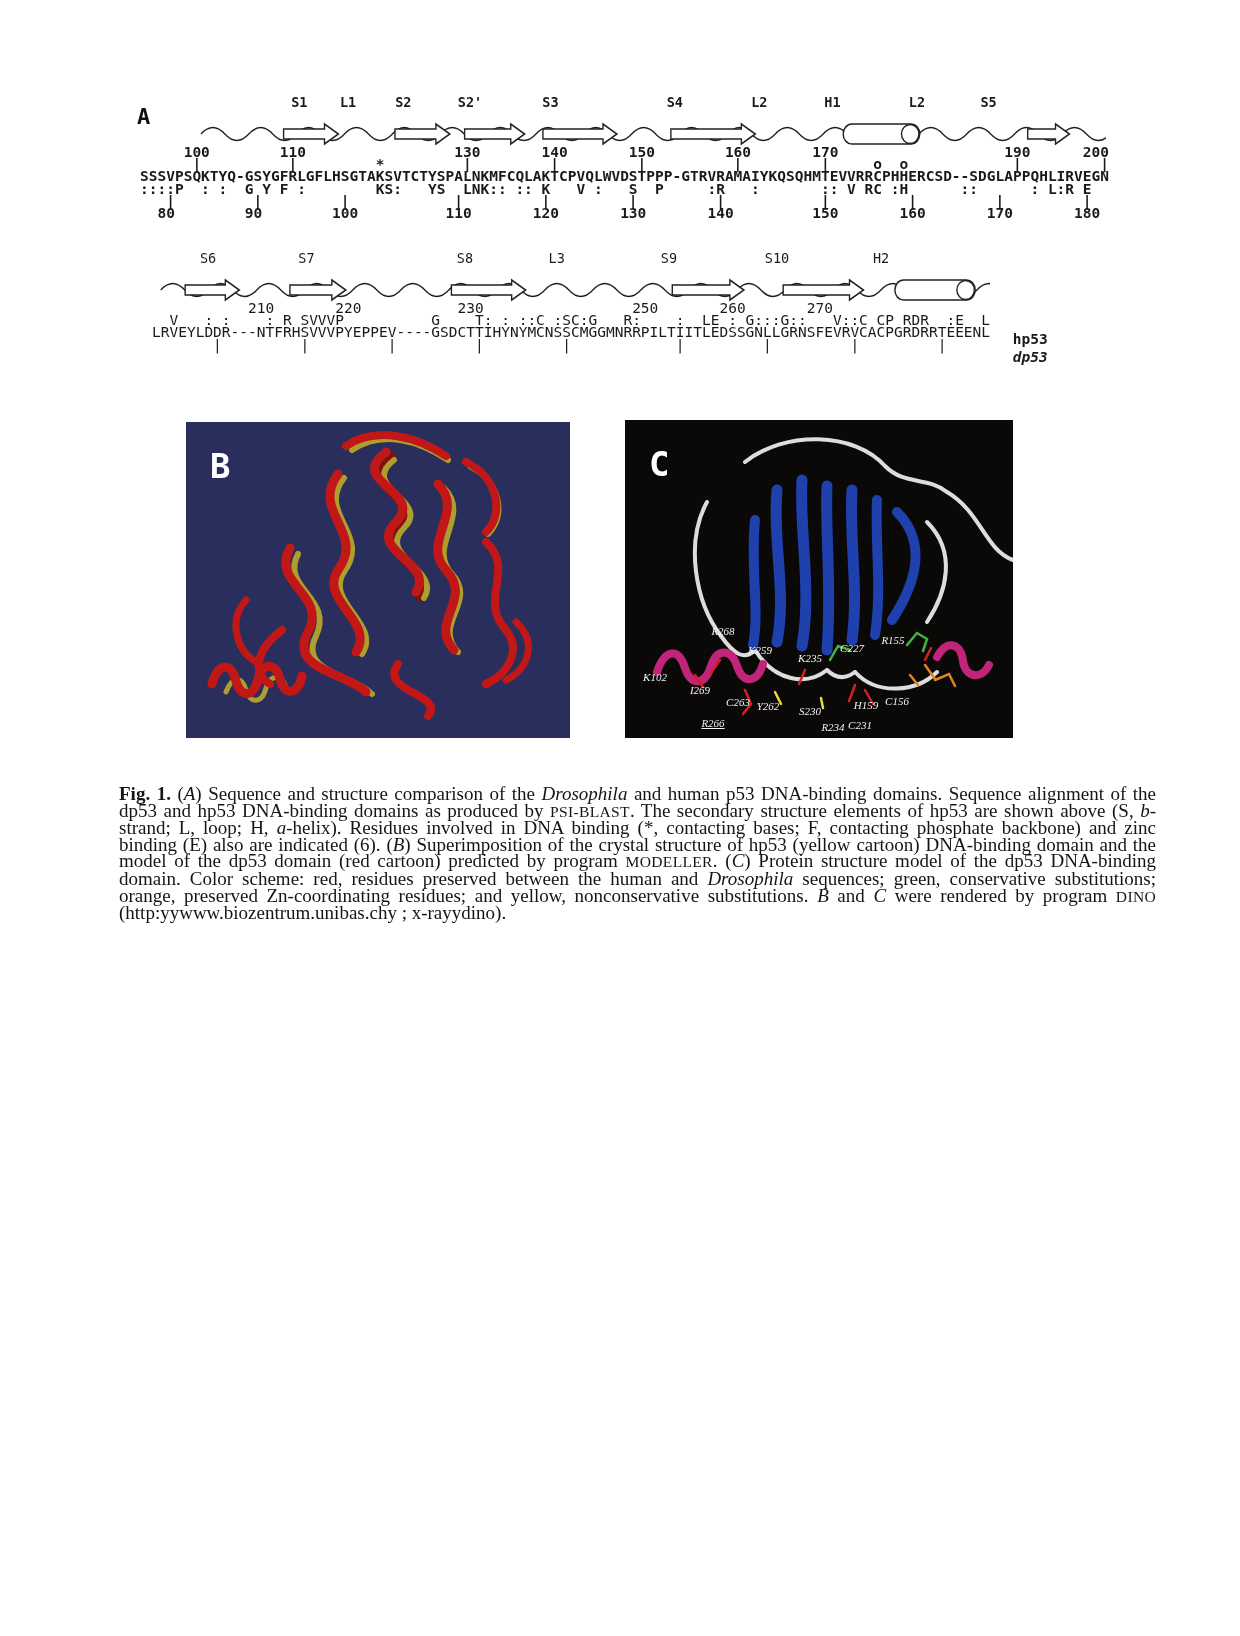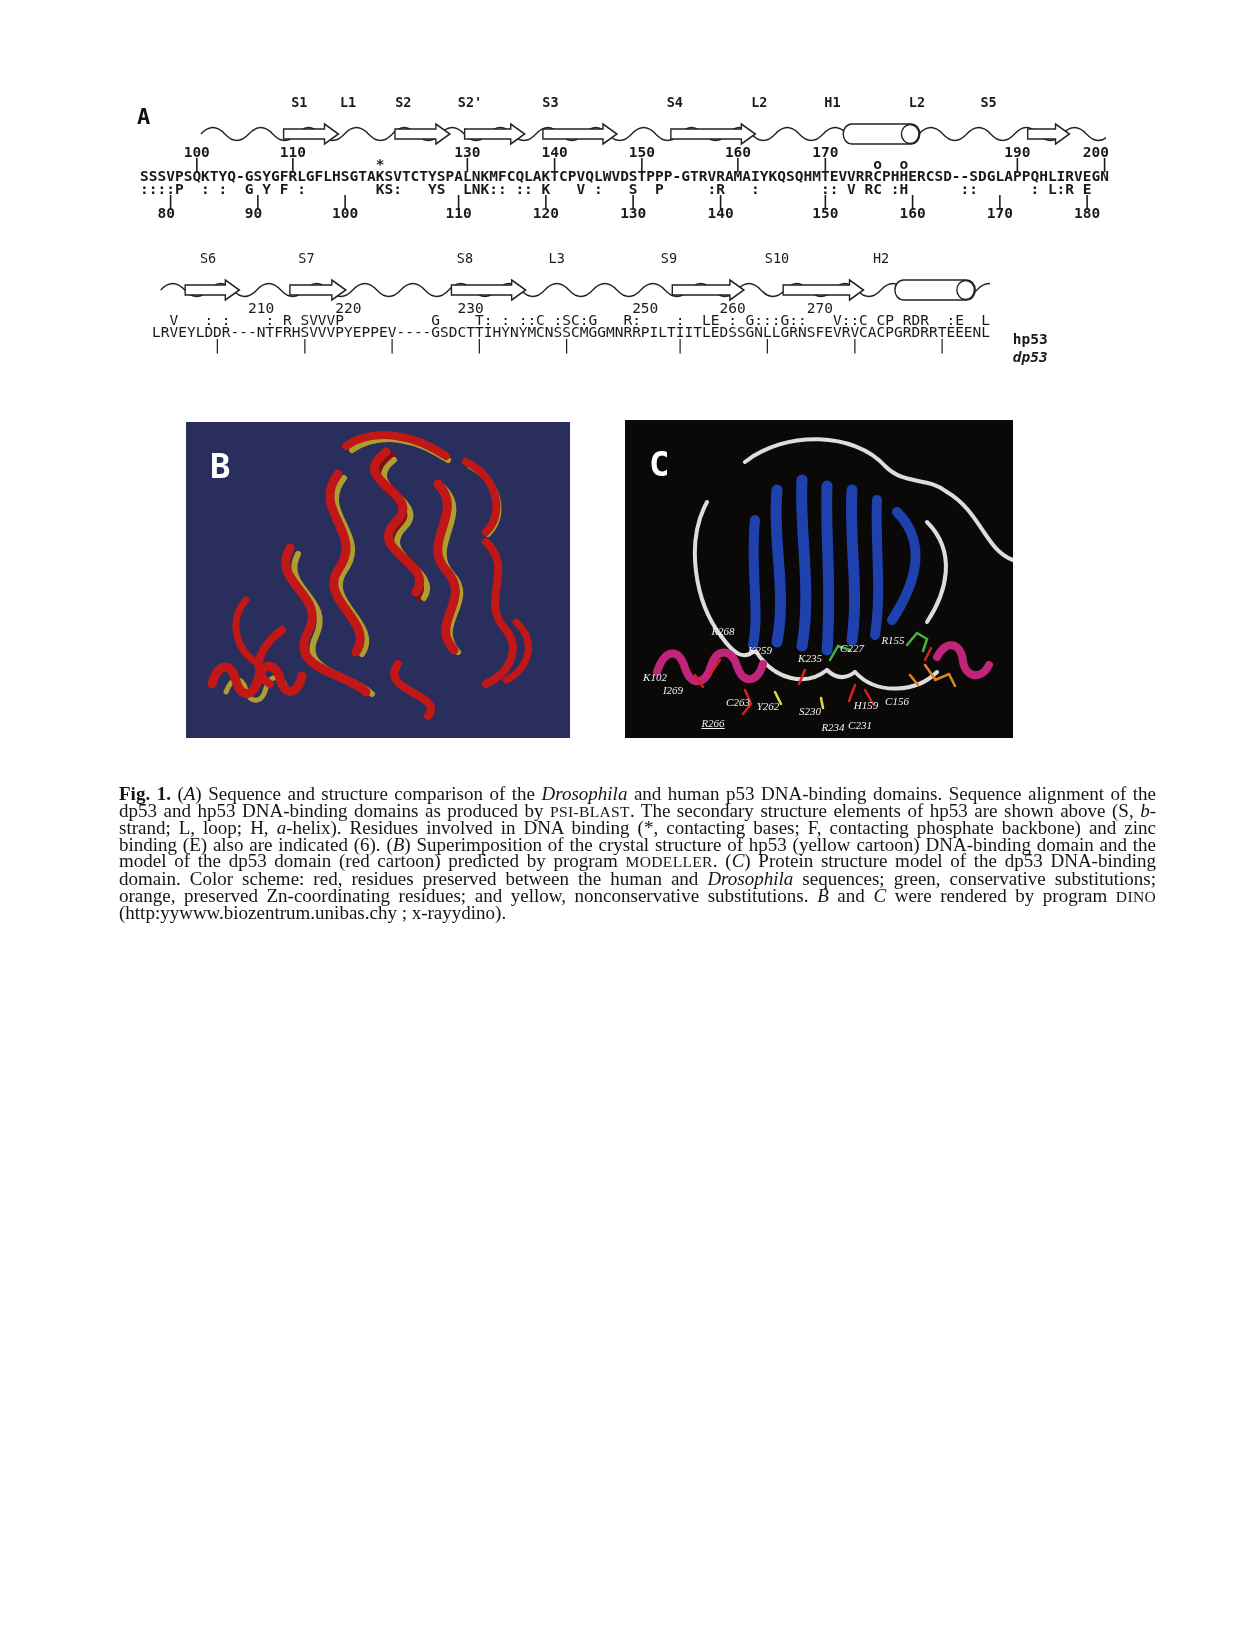--- a/index.html
+++ b/index.html
@@ -156,21 +156,21 @@
         </g>
       </g>
     </svg>
     <span class="pletter">C</span>
     <span class="resLabel" style="left:98px;top:205px;">R268</span>
     <span class="resLabel" style="left:135px;top:224px;">K259</span>
     <span class="resLabel" style="left:185px;top:232px;">K235</span>
     <span class="resLabel" style="left:227px;top:222px;">C227</span>
     <span class="resLabel" style="left:268px;top:214px;">R155</span>
     <span class="resLabel" style="left:30px;top:251px;text-align:right;">K102</span>
-    <span class="resLabel" style="left:48px;top:264px;">I269</span>
+    <span class="resLabel" style="left:75px;top:264px;">I269</span>
     <span class="resLabel" style="left:113px;top:276px;">C263</span>
     <span class="resLabel" style="left:143px;top:280px;">Y262</span>
     <span class="resLabel" style="left:185px;top:285px;">S230</span>
     <span class="resLabel" style="left:241px;top:279px;">H159</span>
     <span class="resLabel" style="left:272px;top:275px;">C156</span>
     <span class="resLabel" style="left:88px;top:297px;text-decoration:underline;">R266</span>
     <span class="resLabel" style="left:208px;top:301px;">R234</span>
     <span class="resLabel" style="left:235px;top:299px;">C231</span>
   </div>
 

